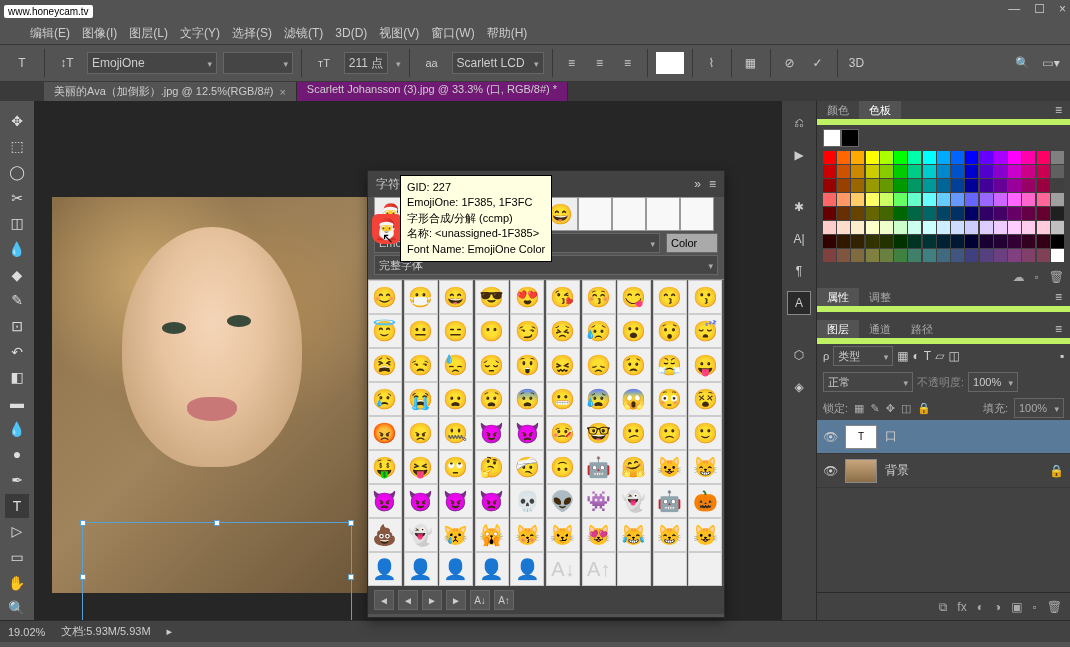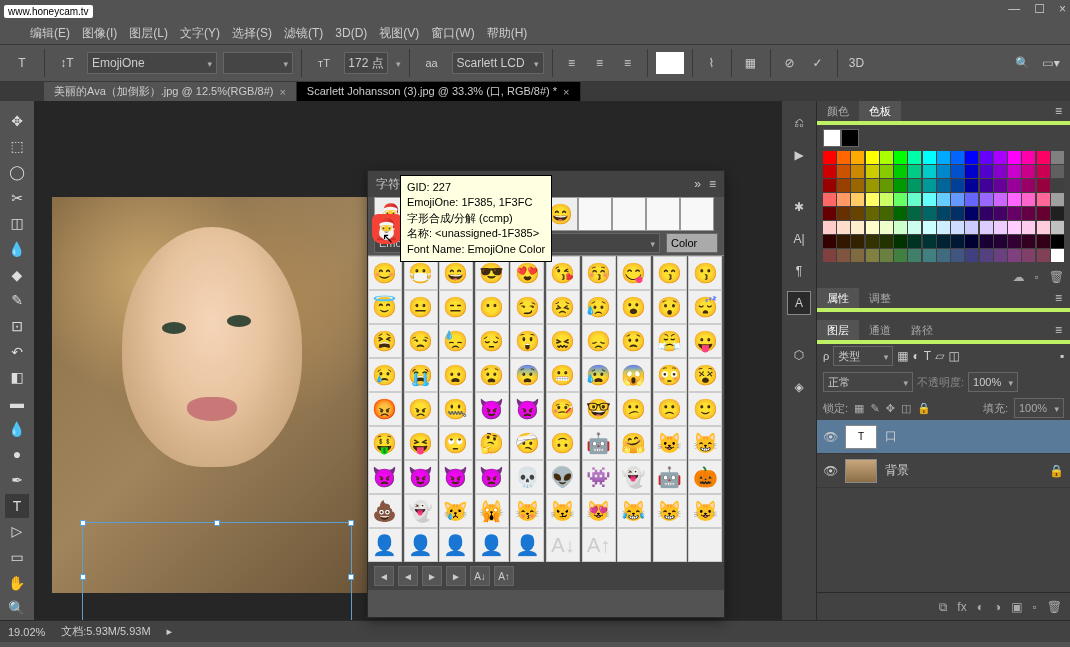--- a/index.html
+++ b/index.html
@@ -12,21 +12,21 @@
 .menubar span { margin-right:12px; cursor:pointer; }
 .toolbar { height:38px; background:#535353; border-top:1px solid #383838; border-bottom:1px solid #383838; display:flex; align-items:center; padding:0 8px; gap:6px; }
 .tool-icon { width:28px; height:28px; display:flex; align-items:center; justify-content:center; color:#ccc; }
 .font-dd { width:130px; height:22px; background:#454545; border:1px solid #666; display:flex; align-items:center; padding:0 4px; justify-content:space-between; }
 .size-box { width:44px; height:22px; background:#454545; border:1px solid #666; display:flex; align-items:center; justify-content:center; }
 .rendering-dd { width:92px; height:22px; background:#454545; border:1px solid #666; display:flex; align-items:center; padding:0 4px; justify-content:space-between; }
 .vsep { width:1px; height:28px; background:#383838; margin:0 2px; }
 .toolbar-icon { width:22px; height:22px; display:flex; align-items:center; justify-content:center; cursor:pointer; }
 .tabs { height:19px; background:#3a3a3a; display:flex; align-items:stretch; padding-left:44px; }
 .tab { padding:0 10px; display:flex; align-items:center; background:#535353; border-right:1px solid #2a2a2a; font-size:11px; gap:6px; cursor:pointer; }
-.tab.active { background:#000000; }
+.tab.active { background:#701a75;flex-direction:column; }
 .tab .close { cursor:pointer; color:#aaa; }
 .main { display:flex; height:calc(100% - 22px - 22px - 38px - 24px - 22px); }
 .left-tools { width:34px; background:#535353; display:flex; flex-direction:column; align-items:center; padding-top:8px; gap:2px; }
 .lt { width:24px; height:24px; display:flex; align-items:center; justify-content:center; cursor:pointer; font-size:14px; color:#ddd; }
 .lt.active { background:#3a3a3a; }
 .canvas-area { flex:1; background:#262626; position:relative; overflow:hidden; }
 .doc { position:absolute; left:18px; top:96px; width:317px; height:396px; background:linear-gradient(135deg,#8b6f47,#a0845c,#6b5538); }
 .face { position:absolute; left:70px; top:30px; width:180px; height:240px; background:radial-gradient(ellipse at 50% 40%,#f5d5b8,#e8c4a0 40%,#c9a67c 80%); border-radius:50% 50% 45% 45%; }
 .hair { position:absolute; left:0; top:0; right:0; bottom:120px; background:radial-gradient(circle at 30% 30%,#c9a56b,transparent 40%),radial-gradient(circle at 70% 40%,#ad8754,transparent 40%),radial-gradient(circle at 50% 60%,#8b6f42,transparent 50%); }
 .eye { position:absolute; width:24px; height:12px; background:#3a4a3a; border-radius:50%; }
@@ -49,21 +49,21 @@
 .emoji-grid .ec { background:#f0f0f0; border:1px solid #ccc; width:34px; height:34px; display:flex; align-items:center; justify-content:center; font-size:20px; cursor:pointer; }
 .gp-bottom { height:28px; background:#424242; display:flex; align-items:center; padding:0 6px; gap:4px; }
 .gp-bottom .mini { width:20px; height:20px; background:#555; border:1px solid #666; display:flex; align-items:center; justify-content:center; font-size:10px; cursor:pointer; }
 .tooltip { position:absolute; left:400px; top:175px; background:#ffffe1; border:1px solid #000; padding:4px 6px; font-size:11px; color:#000; line-height:1.4; z-index:100; }
 .emoji-big { position:absolute; left:372px; top:214px; width:30px; height:30px; background:#f44336; border-radius:6px 6px 10px 10px; font-size:20px; display:flex; align-items:center; justify-content:center; }
 .cursor { position:absolute; left:382px; top:230px; font-size:14px; color:#000; z-index:101; }
 .right-strip { width:34px; background:#424242; display:flex; flex-direction:column; padding-top:10px; gap:8px; align-items:center; }
 .rs-i { width:24px; height:24px; display:flex; align-items:center; justify-content:center; cursor:pointer; color:#ccc; }
 .rs-i.active { background:#2a2a2a; }
 .right-panels { width:254px; background:#424242; border-left:1px solid #2a2a2a; display:flex; flex-direction:column; }
-.panel-tabs { height:24px; display:flex; align-items:stretch; border-bottom:4px solid #bef264; }
+.panel-tabs { height:24px; display:flex; align-items:stretch; border-bottom:6px solid #bef264; }
 .ptab { padding:0 10px; display:flex; align-items:center; font-size:11px; cursor:pointer; color:#aaa; }
 .ptab.active { background:#535353; color:#fff; }
 .panel-menu { margin-left:auto; padding:0 8px; display:flex; align-items:center; cursor:pointer; }
 .swatches-bar { padding:4px 6px; }
 .bw-sw { display:flex; margin-bottom:4px; }
 .bw-sw div { width:18px; height:18px; border:1px solid #666; }
 .sw-grid { display:grid; grid-template-columns:repeat(17,1fr); gap:1px; }
 .sw-grid div { width:13px; height:13px; cursor:pointer; }
 .sw-icons { display:flex; gap:10px; justify-content:flex-end; padding:4px 6px; color:#aaa; }
 .layers-type { height:24px; display:flex; align-items:center; padding:0 6px; gap:4px; }
@@ -109,21 +109,21 @@
   <div class="font-dd">
       <span>EmojiOne</span>
       <span class="chev"></span>
     </div>
   <div class="font-dd" style="width:70px">
       <span></span>
       <span class="chev"></span>
     </div>
   <div class="vsep"></div>
   <div class="tool-icon" style="font-size:11px">тT</div>
-  <div class="size-box">172 点</div>
+  <div class="size-box">211 点</div>
     <span class="chev"></span>
   <div class="vsep"></div>
   <div class="tool-icon" style="font-size:11px">aa</div>
   <div class="rendering-dd">
       <span>Scarlett LCD</span>
       <span class="chev"></span>
     </div>
   <div class="vsep"></div>
   <div class="toolbar-icon">≡</div>
   <div class="toolbar-icon">≡</div>
@@ -462,20 +462,26 @@
   <div class="gp-font-row">
     <div class="gp-dd" style="flex:1">
         <span>EmojiOne</span>
         <span class="chev"></span>
       </div>
     <div class="gp-dd" style="width:52px;background:#aaa;color:#000">
         <span>Color</span>
         <span class="chev"></span>
       </div>
   </div>
+  <div class="gp-full-row">
+    <div class="gp-dd" style="width:100%">
+        <span>完整字体</span>
+        <span class="chev"></span>
+      </div>
+  </div>
   <div class="emoji-grid" id="emoji-grid">
       <div class="ec">😊</div>
       <div class="ec">😷</div>
       <div class="ec">😄</div>
       <div class="ec">😎</div>
       <div class="ec">😍</div>
       <div class="ec">😘</div>
       <div class="ec">😚</div>
       <div class="ec">😋</div>
       <div class="ec">😙</div>

